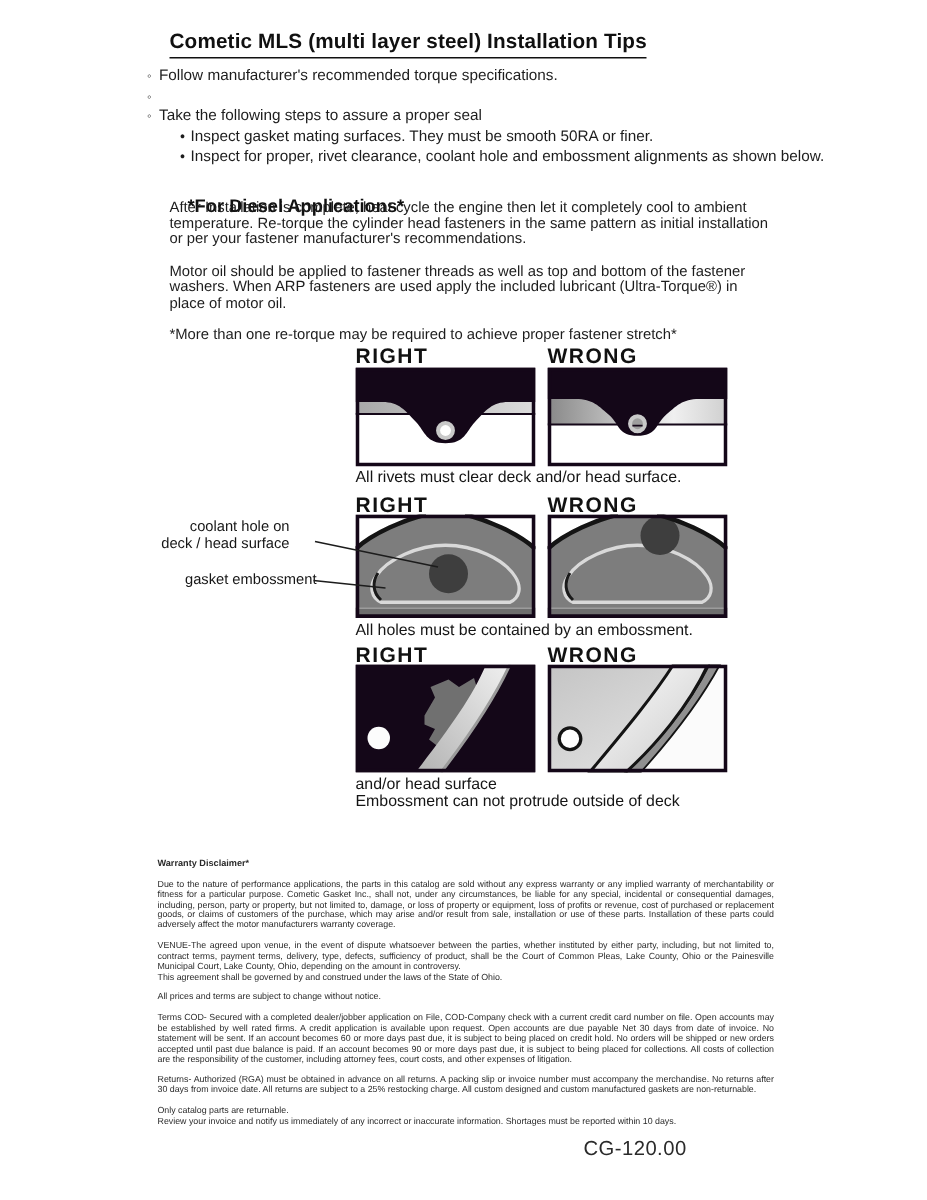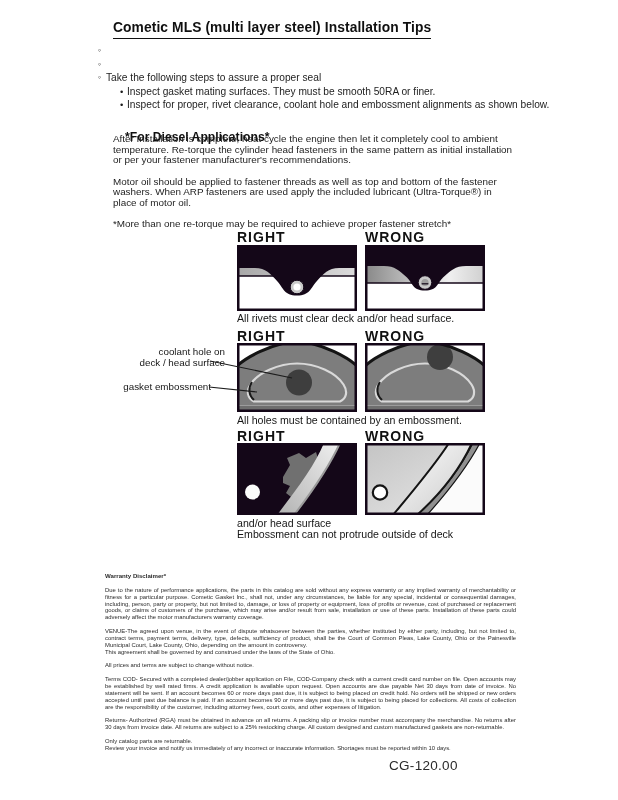--- a/index.html
+++ b/index.html
@@ -41,20 +41,21 @@
 </head>
 <body>
 
 <div class="page">
 
   <h1 class="title">Cometic MLS (multi layer steel) Installation Tips</h1>
 
   <div class="bullets">
     <div class="brow">
         <span class="b1">◦</span>
+        <span>Follow manufacturer's recommended torque specifications.</span>
       </div>
     <div class="brow">
         <span class="b1">◦</span>
       </div>
     <div class="brow">
         <span class="b1">◦</span>
         <span>Take the following steps to assure a proper seal</span>
       </div>
     <div class="brow sub">
         <span class="b2">•</span>
@@ -108,21 +109,21 @@
     <circle cx="60" cy="37.5" r="3.6" fill="#9e9e9e"></circle>
     <line x1="56.6" y1="38.8" x2="63.4" y2="38.8" stroke="#140718" stroke-width="1.2"></line>
     <rect x="1.25" y="1.25" width="117.5" height="63.5" fill="none" stroke="#140718" stroke-width="2.5"></rect>
   </svg>
 
   <div class="caption" style="top:313px;">All rivets must clear deck and/or head surface.</div>
 
   <div class="dlabel" style="left:237px;top:328px;">RIGHT</div>
   <div class="dlabel" style="left:365px;top:328px;">WRONG</div>
 
-  <div class="lead" style="left:125px;top:346px;width:100px;">
+  <div class="lead" style="left:93px;top:346px;width:100px;">
     <div>coolant hole on</div>
     <div>deck / head surface</div>
   </div>
   <div class="lead" style="left:121px;top:381px;width:90px;">gasket embossment</div>
 
   <svg class="panel" style="left:237px;top:343px;" width="120" height="69" viewBox="0 0 120 69">
     <rect width="120" height="69" fill="#7d7d7d"></rect>
     <path d="M17,58.5 C10.5,55.5 9,48 13.5,41.5 C21,29.5 42,20.5 60,20.5 C79,20.5 99,29.5 106.5,41.5 C111,48.5 109.5,55.5 103,58.5 Z" fill="none" stroke="#d9d9d9" stroke-width="2.2"></path>
     <path d="M15,39 C11,45 11.5,52 17,57" fill="none" stroke="#1a1a1a" stroke-width="2"></path>
     <rect x="0" y="62.5" width="120" height="6.5" fill="#6e6e6e"></rect>

